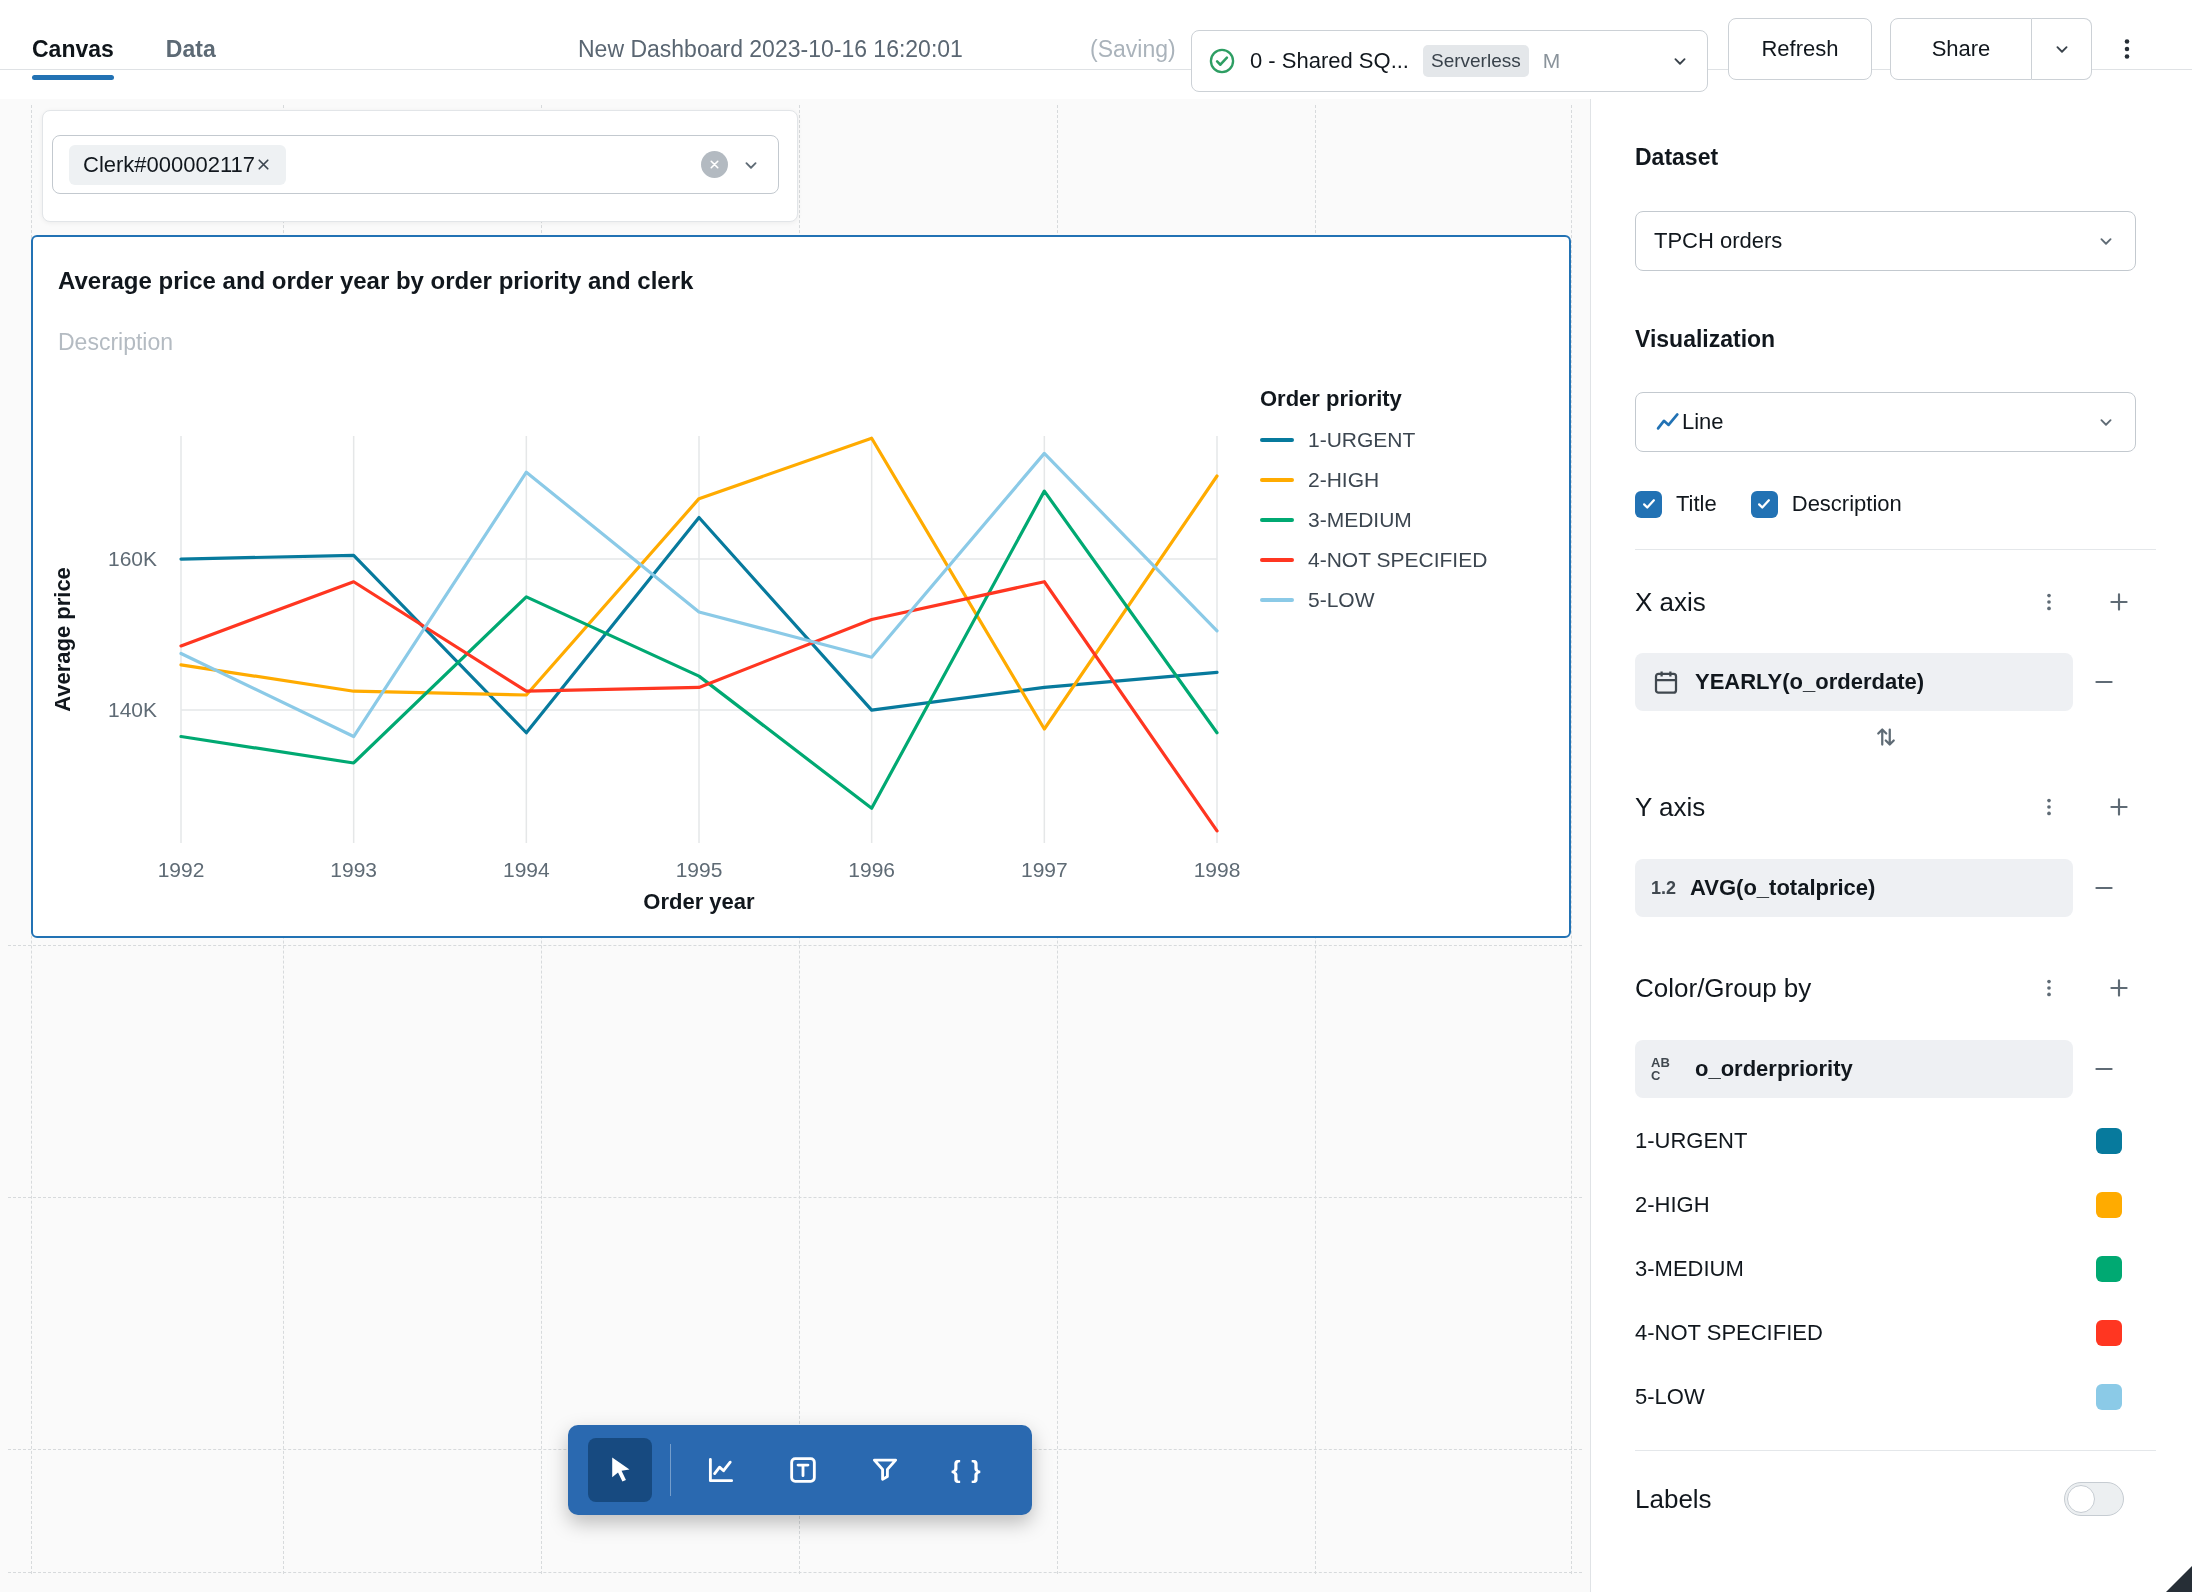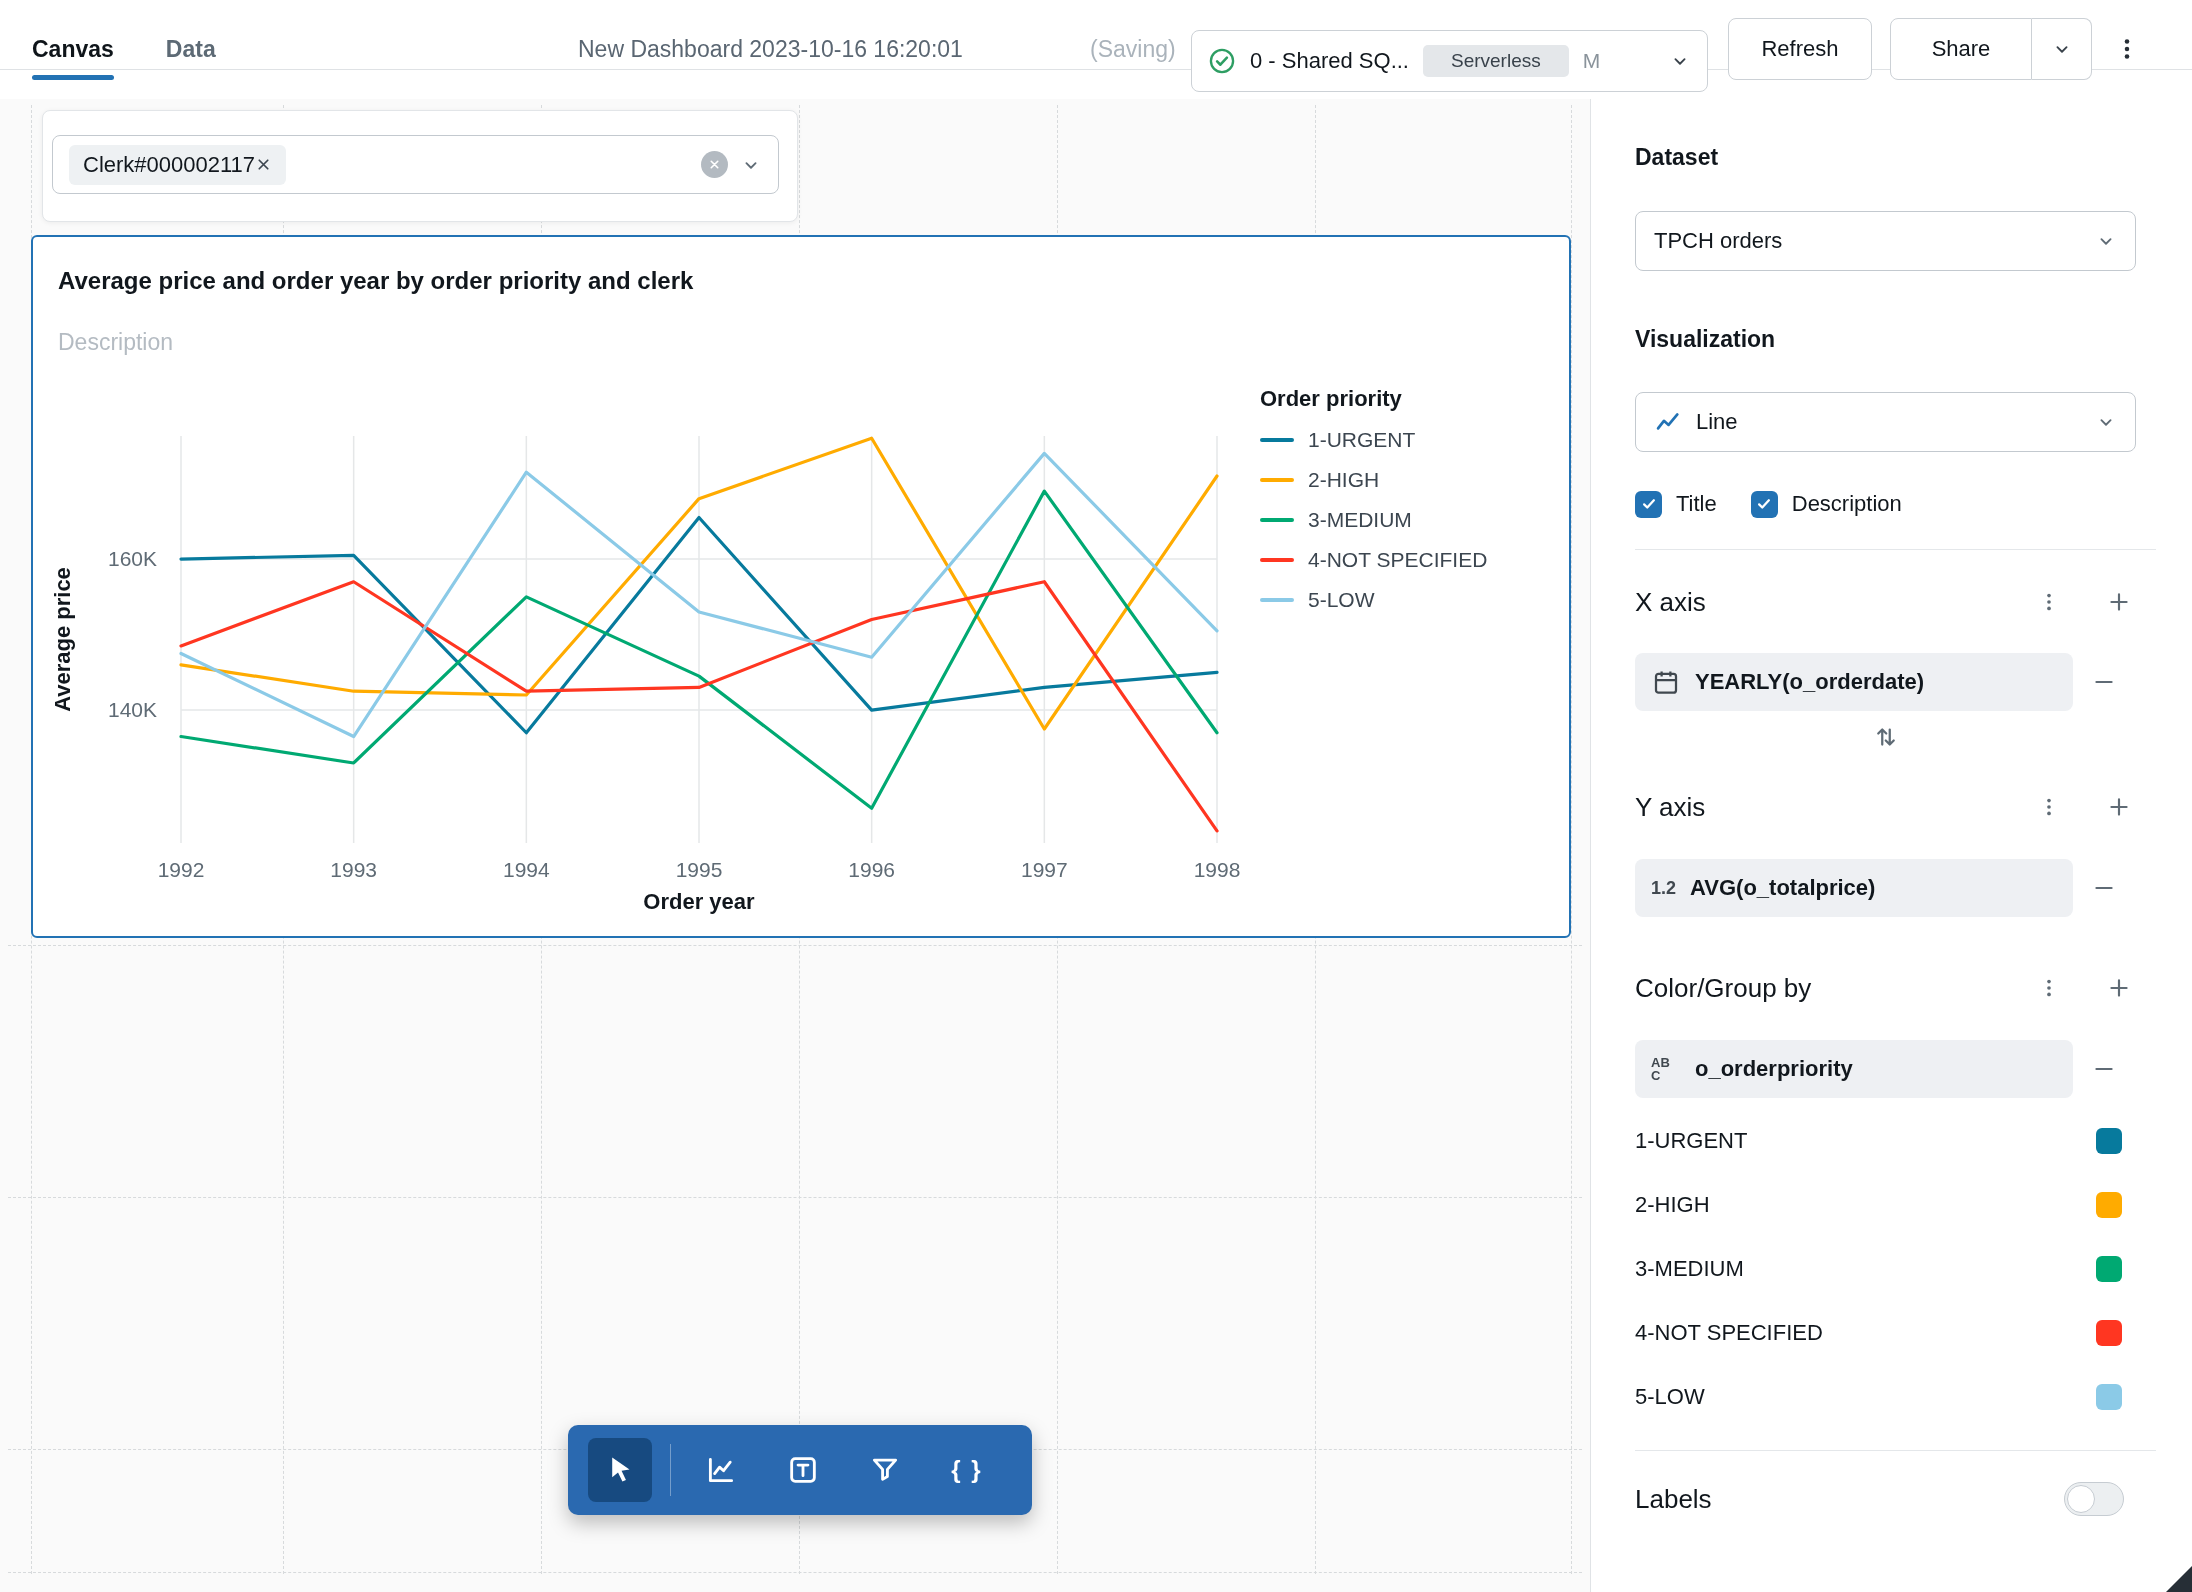--- a/index.html
+++ b/index.html
@@ -12,21 +12,21 @@
   .tabs{position:absolute;left:32px;top:0;height:98px;display:flex;gap:52px;align-items:center}
   .tab{position:relative;font-size:23px;font-weight:bold;cursor:pointer}
   .tab.active{color:#0f151a}
   .tab.inactive{color:#5d6a75}
   .tab.active::after{content:"";position:absolute;left:0;right:0;bottom:-17px;height:5px;border-radius:3px;background:#2272B4}
   .db-title{position:absolute;left:578px;top:0;height:98px;display:flex;align-items:center;font-size:23px;color:#5a6672;cursor:text}
   .saving{position:absolute;left:1090px;top:0;height:98px;display:flex;align-items:center;font-size:23px;color:#aab3bb}
   .warehouse{position:absolute;left:1191px;top:30px;width:517px;height:62px;border:1px solid #ccd1d6;border-radius:8px;background:#fff;
     display:flex;align-items:center;gap:14px;padding:0 16px;cursor:pointer}
   .wh-name{font-size:22px;white-space:nowrap}
-  .wh-badge{background:#e4e7ea;border-radius:5px;padding:5px 28px;font-size:19px;color:#39424b;white-space:nowrap}
+  .wh-badge{background:#e4e7ea;border-radius:5px;padding:5px 8px;font-size:19px;color:#39424b;white-space:nowrap}
   .wh-size{font-size:21px;color:#8a939b}
   .icon-20{width:22px;height:22px;flex:none}
   .icon-28{width:28px;height:28px;flex:none}
   .btn-refresh{position:absolute;left:1728px;top:18px;width:144px;height:62px;font-size:22px}
   .share-group{position:absolute;left:1890px;top:18px;height:62px;display:flex}
   .share-main{width:142px;height:62px;border-radius:8px 0 0 8px;font-size:22px}
   .share-caret{width:60px;height:62px;border-radius:0 8px 8px 0;border-left:none;display:flex;align-items:center;justify-content:center}
   .kebab-top{position:absolute;left:2100px;top:18px;width:54px;height:62px;border:none;background:transparent;display:flex;align-items:center;justify-content:center}
 
   
@@ -56,21 +56,21 @@
   .tool{width:64px;height:64px;border:none;background:transparent;border-radius:8px;display:flex;align-items:center;justify-content:center}
   .tool.selected{background:#174a80}
   .tool svg{width:34px;height:34px}
   .tool-sep{width:1px;height:52px;background:rgba(255,255,255,.35);flex:none}
   .brace-icon{color:#fff;font-size:24px;font-weight:bold;letter-spacing:2px}
   .resize-corner{position:absolute;right:0;bottom:0;width:0;height:0;border-left:26px solid transparent;border-bottom:26px solid #262e36}
 
   
   .sidebar{position:absolute;left:1590px;top:99px;width:602px;height:1493px;background:#fff;border-left:1px solid #e0e3e6;padding:12px 56px 0 44px}
   .sb-heading{font-size:23px;font-weight:bold}
-  .select{height:60px;border:1px solid #c3c9cf;border-radius:8px;background:#fff;display:flex;align-items:center;gap:14px;padding:0 18px;cursor:pointer}
+  .select{height:60px;border:1px solid #c3c9cf;border-radius:8px;background:#fff;display:flex;align-items:center;padding:0 18px;cursor:pointer}
   .select-value{font-size:22px}
   .select .chev-r{margin-left:auto}
   .check-row{display:flex;align-items:center;gap:34px;height:30px}
   .check{display:inline-flex;align-items:flex-start;gap:14px;font-size:22px;cursor:pointer}
   .checkbox{width:27px;height:27px;border-radius:6px;background:#2272B4;display:flex;align-items:center;justify-content:center;flex:none}
   .sb-divider{height:1px;background:#e4e7ea;margin-right:-20px}
   .sec-row{display:flex;align-items:center;height:28px}
   .sec-label{font-size:26px}
   .spacer{flex:1}
   .icon-btn{width:34px;height:34px;border:none;background:transparent;display:flex;align-items:center;justify-content:center;padding:0}

